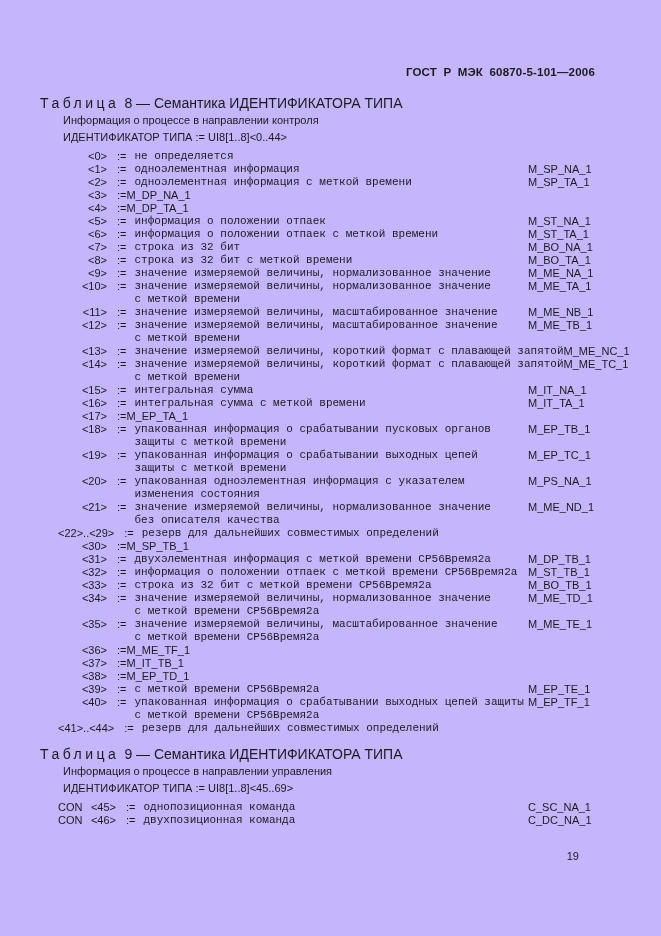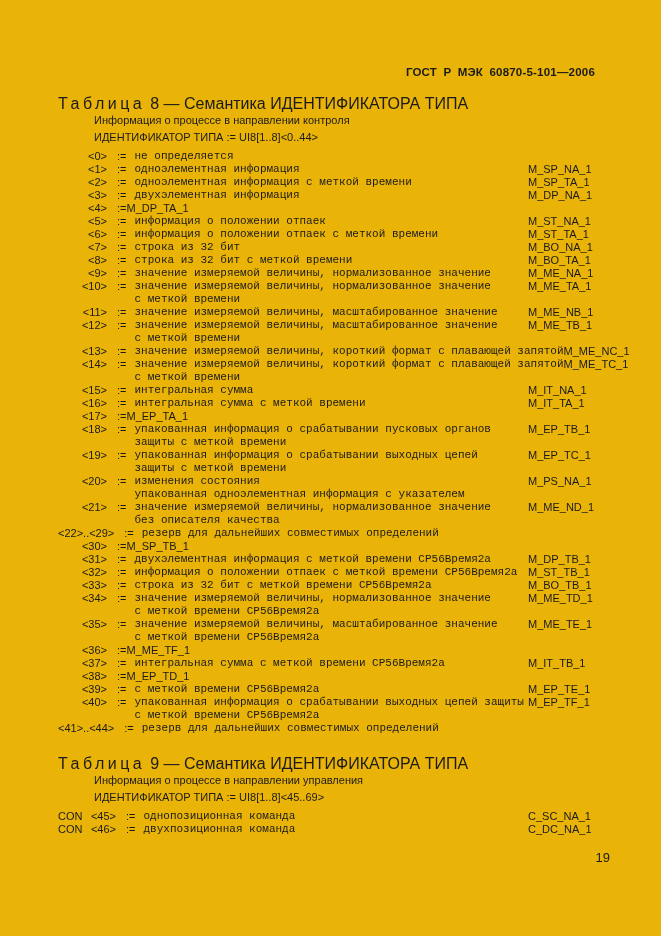--- a/index.html
+++ b/index.html
@@ -6,48 +6,48 @@
   html, body { margin: 0; padding: 0; }
   body {
     width: 661px; height: 936px;
     background: #e8e8e8;
     font-family: "Liberation Sans", "DejaVu Sans", sans-serif;
     color: #1b1b1b;
   }
   .page {
     position: relative;
     width: 661px; height: 936px;
-    background: #eab308;
+    background: #c4b5fd;
     overflow: hidden;
   }
   .page-header {
     position: absolute;
     top: 66px; right: 66px;
     font-size: 11.5px;
     font-weight: 700;
     letter-spacing: 0.2px;
     word-spacing: 3px;
     white-space: nowrap;
   }
   .content {
     position: absolute;
     top: 95px; left: 0;
     width: 661px;
   }
-  .table-block + .table-block { margin-top: 20px; }
+  .table-block + .table-block { margin-top: 11px; }
   .table-caption {
-    padding-left: 58px;
-    font-size: 16px;
+    padding-left: 40px;
+    font-size: 14px;
     line-height: 17px;
     white-space: nowrap;
   }
   .caption-word { letter-spacing: 3.5px; }
   .caption-rest { margin-left: 5px; }
   .table-scope, .table-definition {
-    padding-left: 94px;
+    padding-left: 63px;
     font-size: 11px;
     line-height: 17px;
     white-space: nowrap;
   }
   .rows { margin-top: 4px; }
   .row {
     display: flex;
     align-items: flex-start;
     padding-left: 58px;
     font-size: 11px;
@@ -61,22 +61,22 @@
     text-align: right;
     white-space: nowrap;
   }
   .row .con:not(:empty) ~ .id { min-width: 26px; }
   .row .assign { flex: 0 0 auto; margin-left: 10px; white-space: nowrap; }
   .row .desc { flex: 1 1 auto; margin-left: 8px; }
   .desc-line { white-space: nowrap; font-family: Liberation Mono, monospace; }
   .row .code { flex: 0 0 133px; white-space: nowrap; }
   .page-number {
     position: absolute;
-    top: 850px; right: 51px;
-    font-size: 13px;
+    top: 850px; right: 82px;
+    font-size: 11px;
   }
 </style>
 </head>
 <body>
 
 <div class="page">
   <div class="page-header">ГОСТ Р МЭК 60870-5-101—2006</div>
   <div class="content">
   <section class="table-block">
     <div class="table-caption"><span class="caption-word">Таблица</span><span class="caption-rest">8 — Семантика ИДЕНТИФИКАТОРА ТИПА</span></div>
@@ -110,23 +110,20 @@
     <span class="desc">
               <div class="desc-line">одноэлементная информация с меткой времени</div>
             </span>
     <span class="code">M_SP_TA_1</span>
   </div>
 
   <div class="row">
     <span class="con"></span>
     <span class="id">&lt;3&gt;</span>
     <span class="assign">:=</span>
-    <span class="desc">
-              <div class="desc-line">двухэлементная информация</div>
-            </span>
     <span class="code">M_DP_NA_1</span>
   </div>
 
   <div class="row">
     <span class="con"></span>
     <span class="id">&lt;4&gt;</span>
     <span class="assign">:=</span>
     <span class="code">M_DP_TA_1</span>
   </div>
 
@@ -280,22 +277,22 @@
               <div class="desc-line">защиты с меткой времени</div>
             </span>
     <span class="code">M_EP_TC_1</span>
   </div>
 
   <div class="row">
     <span class="con"></span>
     <span class="id">&lt;20&gt;</span>
     <span class="assign">:=</span>
     <span class="desc">
+              <div class="desc-line">упакованная одноэлементная информация с указателем</div>
               <div class="desc-line">изменения состояния</div>
-              <div class="desc-line">упакованная одноэлементная информация с указателем</div>
             </span>
     <span class="code">M_PS_NA_1</span>
   </div>
 
   <div class="row">
     <span class="con"></span>
     <span class="id">&lt;21&gt;</span>
     <span class="assign">:=</span>
     <span class="desc">
               <div class="desc-line">значение измеряемой величины, нормализованное значение</div>
@@ -377,23 +374,20 @@
     <span class="con"></span>
     <span class="id">&lt;36&gt;</span>
     <span class="assign">:=</span>
     <span class="code">M_ME_TF_1</span>
   </div>
 
   <div class="row">
     <span class="con"></span>
     <span class="id">&lt;37&gt;</span>
     <span class="assign">:=</span>
-    <span class="desc">
-              <div class="desc-line">интегральная сумма с меткой времени CP56Время2а</div>
-            </span>
     <span class="code">M_IT_TB_1</span>
   </div>
 
   <div class="row">
     <span class="con"></span>
     <span class="id">&lt;38&gt;</span>
     <span class="assign">:=</span>
     <span class="code">M_EP_TD_1</span>
   </div>
 

